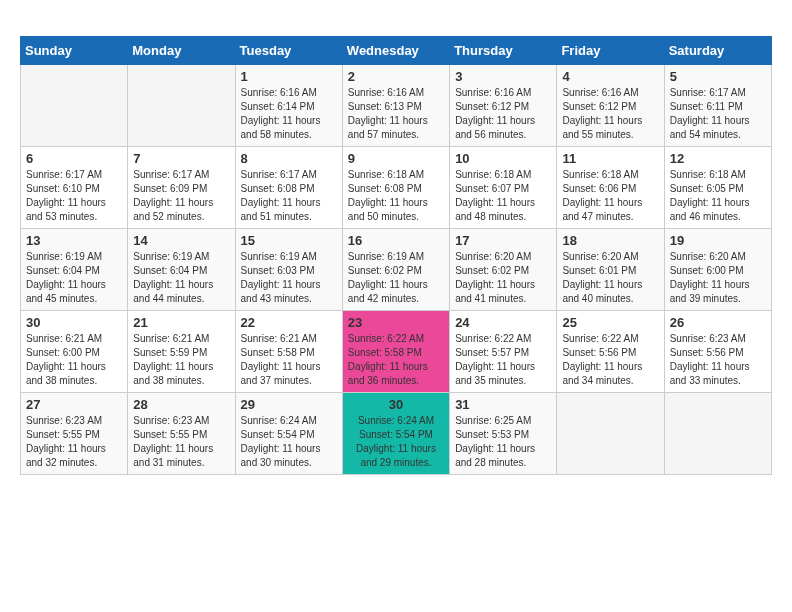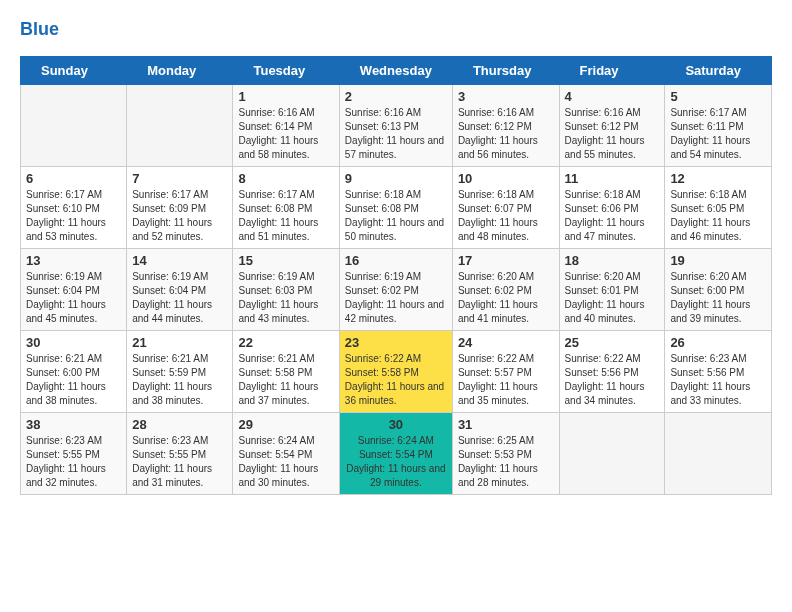--- a/index.html
+++ b/index.html
@@ -49,21 +49,21 @@
     .calendar {
       width: 100%;
       border-collapse: collapse;
       border: 1px solid #ccc;
     }
     .calendar th {
       background: #1a6bb5;
       color: #fff;
       font-size: 13px;
       font-weight: bold;
-      padding: 6px 20px;
+      padding: 6px 4px;
       text-align: left;
       border: 1px solid #1a6bb5;
     }
     .calendar td {
       vertical-align: top;
       border: 1px solid #ccc;
       padding: 4px 5px;
       width: 107px;
       min-height: 80px;
       background: #fff;
@@ -90,21 +90,20 @@
     .empty {
       background: #f5f5f5 !important;
     }
   </style>
 </head>
 <body>
 
 <div class="header">
   <div class="logo">
     <div>
-      <div class="logo-text" style="color:#1a6bb5;font-size:18px;font-weight:bold;">Blue</div>
     </div>
   </div>
   <div class="title-block">
     <div class="month-title"></div>
     <div class="subtitle"></div>
   </div>
 </div>
 
 <table class="calendar">
   <thead>
@@ -253,21 +252,21 @@
           <div class="day-info" style="white-space: pre-line;">Sunrise: 6:21 AM
 Sunset: 5:59 PM
 Daylight: 11 hours and 38 minutes.</div>
         </td>
         <td style="background: rgb(255, 255, 255);">
           <span class="day-number">22</span>
           <div class="day-info" style="white-space: pre-line;">Sunrise: 6:21 AM
 Sunset: 5:58 PM
 Daylight: 11 hours and 37 minutes.</div>
         </td>
-        <td style="background: #fde047;">
+        <td style="background: #ec4899;">
           <span class="day-number">23</span>
           <div class="day-info" style="white-space: pre-line;">Sunrise: 6:22 AM
 Sunset: 5:58 PM
 Daylight: 11 hours and 36 minutes.</div>
         </td>
         <td style="background: rgb(255, 255, 255);">
           <span class="day-number">24</span>
           <div class="day-info" style="white-space: pre-line;">Sunrise: 6:22 AM
 Sunset: 5:57 PM
 Daylight: 11 hours and 35 minutes.</div>
@@ -280,21 +279,21 @@
         </td>
         <td style="background: rgb(255, 255, 255);">
           <span class="day-number">26</span>
           <div class="day-info" style="white-space: pre-line;">Sunrise: 6:23 AM
 Sunset: 5:56 PM
 Daylight: 11 hours and 33 minutes.</div>
         </td>
       </tr>
       <tr>
         <td style="background: rgb(249, 249, 249);">
-          <span class="day-number">38</span>
+          <span class="day-number">27</span>
           <div class="day-info" style="white-space: pre-line;">Sunrise: 6:23 AM
 Sunset: 5:55 PM
 Daylight: 11 hours and 32 minutes.</div>
         </td>
         <td style="background: rgb(249, 249, 249);">
           <span class="day-number">28</span>
           <div class="day-info" style="white-space: pre-line;">Sunrise: 6:23 AM
 Sunset: 5:55 PM
 Daylight: 11 hours and 31 minutes.</div>
         </td>

